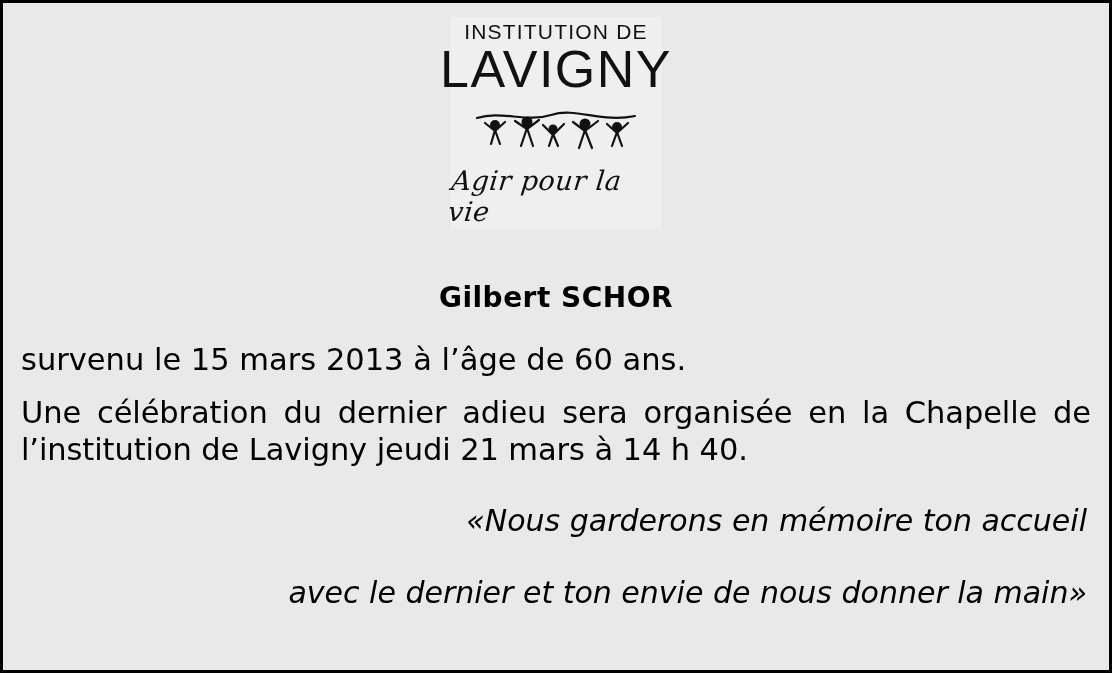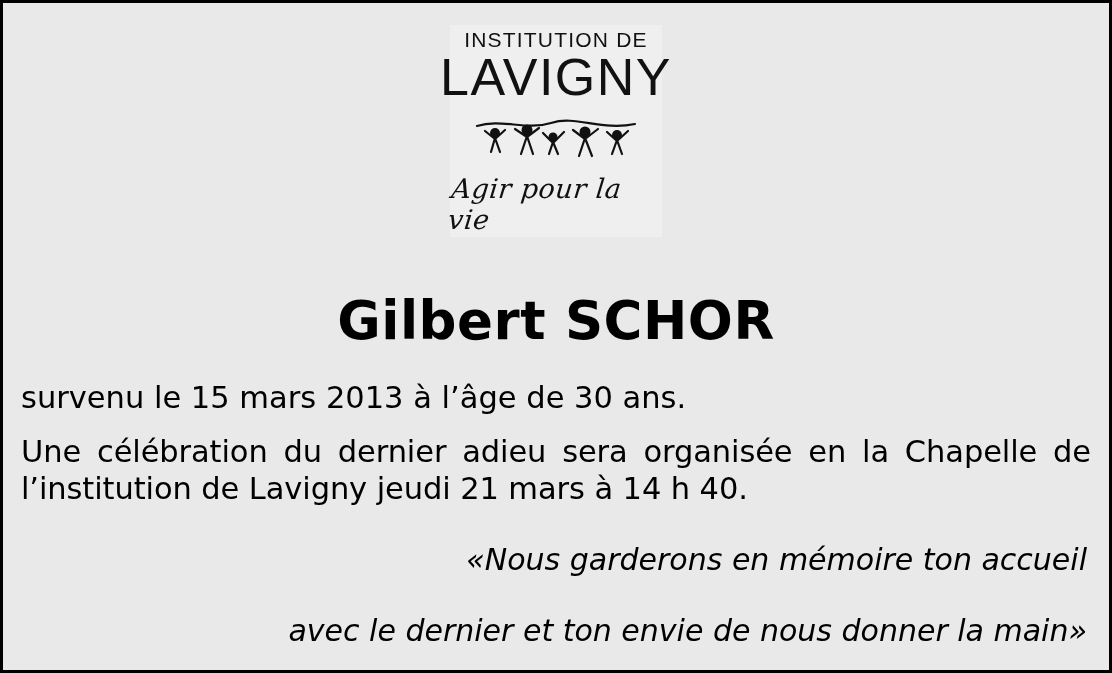--- a/index.html
+++ b/index.html
@@ -18,21 +18,21 @@
     background: #e9e9e9;
     border: 3px solid #000000;
     overflow: hidden;
   }
   .inner {
     position: absolute;
     left: 0;
     top: 0;
     right: 0;
     bottom: 0;
-    padding: 10px 18px 12px 18px;
+    padding: 2px 18px 12px 18px;
     box-sizing: border-box;
     display: flex;
     flex-direction: column;
   }
 
   
   .logo-block {
     width: 100%;
     display: flex;
     flex-direction: column;
@@ -86,21 +86,21 @@
   }
   .para {
     text-align: justify;
     text-align-last: left;
     margin: 0 0 6px 0;
     letter-spacing: -0.1px;
   }
   .name {
     text-align: center;
     font-weight: bold;
-    font-size: 53px;
+    font-size: 28px;
     letter-spacing: 0.5px;
     margin: 26px 0 26px 0;
   }
   .para-plain {
     text-align: left;
     margin: 0 0 16px 0;
   }
   .quote {
     margin-top: 24px;
     text-align: right;
@@ -143,21 +143,21 @@
               <path d="M146 29 L141 43 M146 29 L151 43 M146 30 L136 21 M146 30 L157 20"></path>
             </g>
           </svg>
         </div>
         <div class="logo-tagline">Agir pour la vie</div>
       </div>
     </div>
 
     <div class="body-text">
       <div class="name">Gilbert SCHOR</div>
-      <p class="para-plain">survenu le 15 mars 2013 à l’âge de 30 ans.</p>
+      <p class="para-plain">survenu le 15 mars 2013 à l’âge de 60 ans.</p>
       <p class="para">Une célébration du dernier adieu sera organisée en la Chapelle de l’institution de Lavigny jeudi 21 mars à 14 h 40.</p>
       <div class="quote">
         <span class="quote-line">«Nous garderons en mémoire ton accueil</span>
         <span class="quote-line">avec le dernier et ton envie de nous donner la main»</span>
       </div>
     </div>
 
   </div>
 </div>
 

